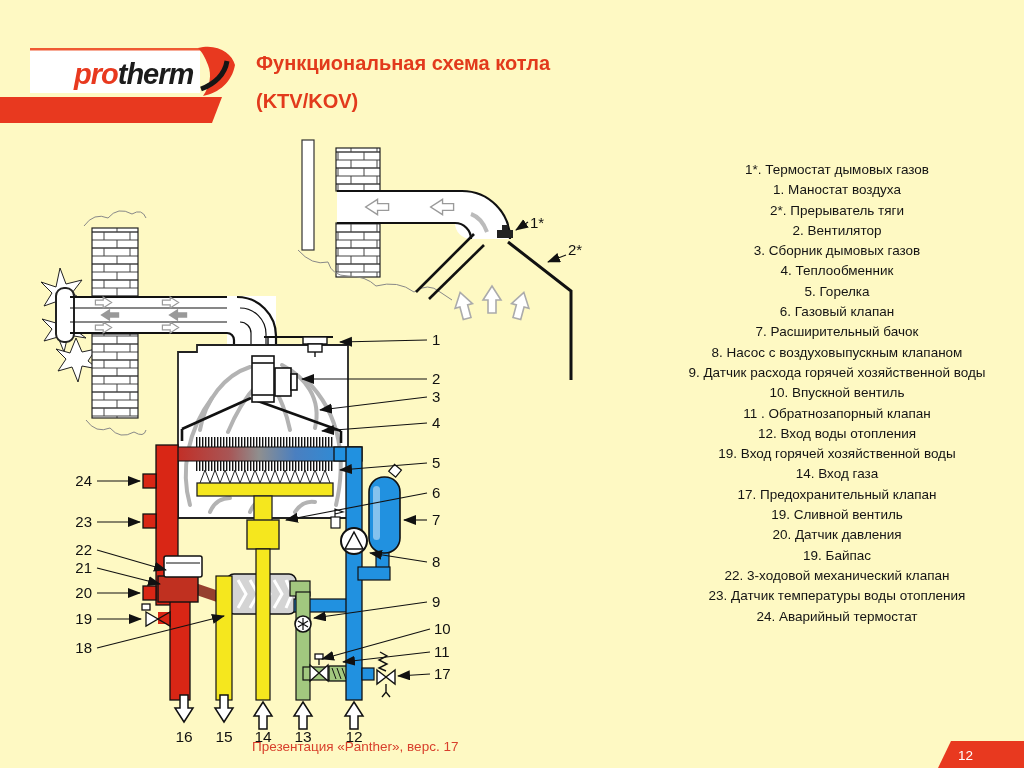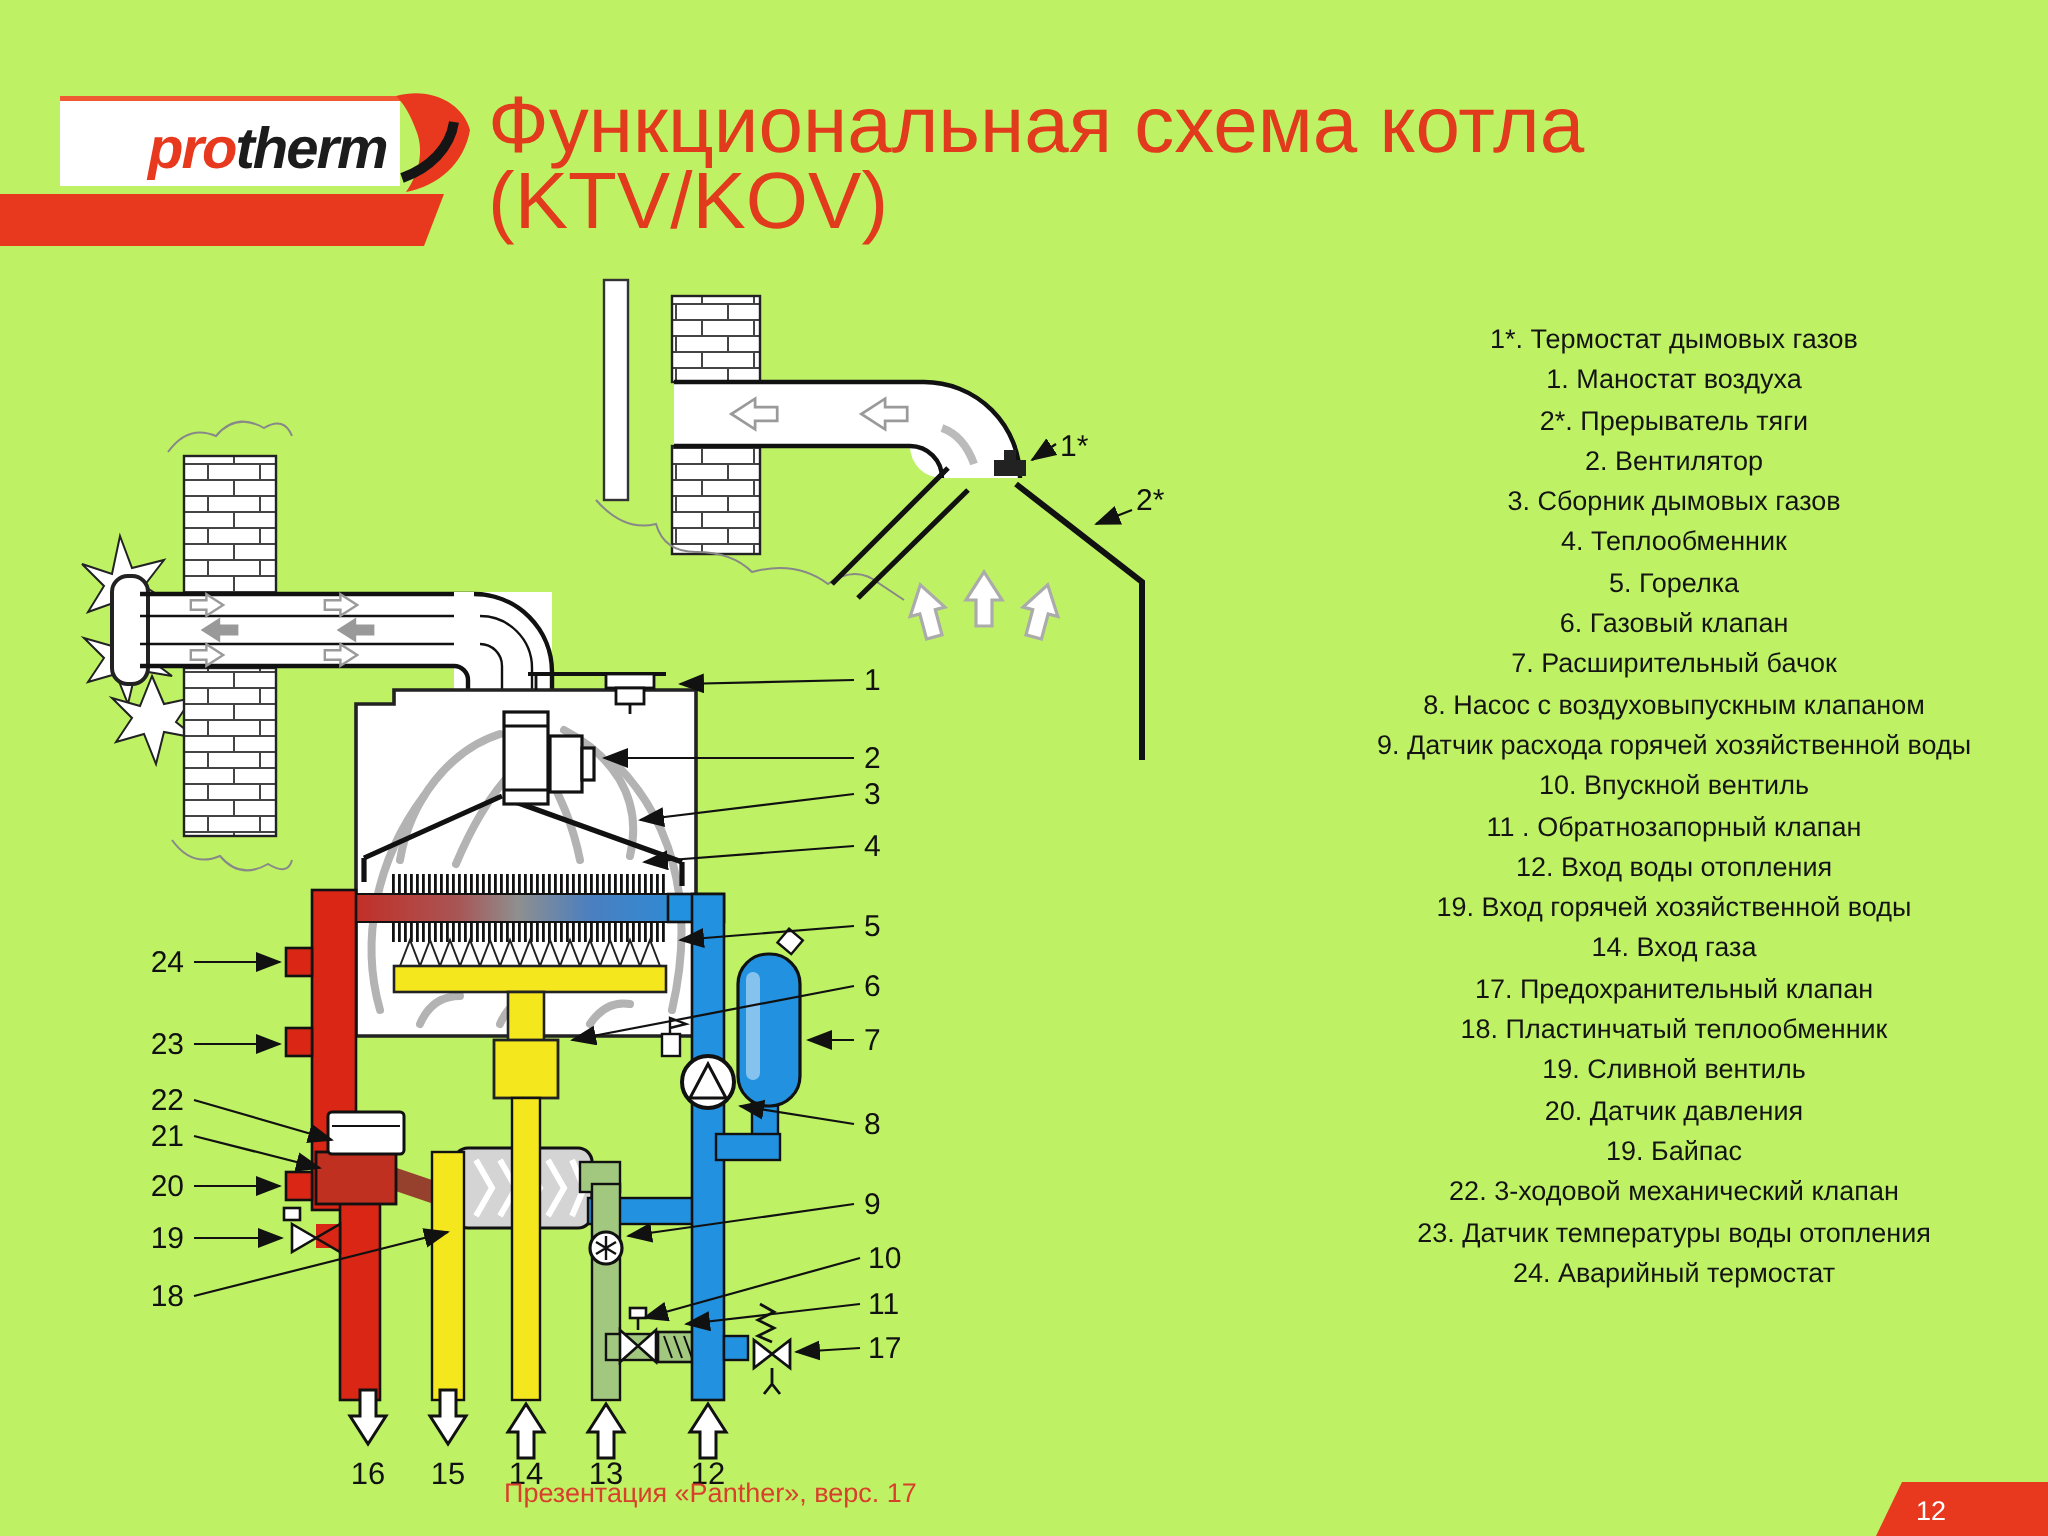--- a/index.html
+++ b/index.html
@@ -1,23 +1,23 @@
 <!DOCTYPE html>
 <html><head>
 <meta charset="utf-8">
 <style>
   html,body{margin:0;padding:0;background:#ffffff;}
   body{font-family:"Liberation Sans", sans-serif;}
-  #slide{position:relative;width:1024px;height:768px;background:#bef264;overflow:hidden;}
+  #slide{position:relative;width:1024px;height:768px;background:#fef9c3;overflow:hidden;}
   .abs{position:absolute;}
   
   #logo-bar{left:0;top:97px;width:222px;height:26px;background:#e8391f;
             clip-path:polygon(0 0,100% 0,calc(100% - 10px) 100%,0 100%);}
   
-  #title{left:244px;top:44px;width:560px;color:#e23a1c;font-size:40px;font-weight:normal;
+  #title{left:256px;top:44px;width:560px;color:#e23a1c;font-size:20px;font-weight:bold;
          line-height:38px;letter-spacing:0px;}
   
   #legend{left:688px;top:160px;width:298px;font-size:13.5px;line-height:20.3px;color:#141414;}
   #legend .li{padding-left:30px;text-indent:-30px;text-align:center;}
   
   #footer-pres{left:252px;top:739px;color:#d8402c;font-size:13.5px;}
   #footer-date{left:851px;top:776px;color:#d64a36;font-size:13.5px;margin-left:46px;}
   #page-tab{left:938px;top:741px;width:86px;height:27px;background:#e8391f;
             clip-path:polygon(13px 0,100% 0,100% 100%,0 100%);color:#ffffff;font-size:13.5px;}
   #page-tab span{position:absolute;left:20px;top:7px;}
@@ -346,21 +346,20 @@
     <div class="li">6. Газовый клапан</div>
     <div class="li">7. Расширительный бачок</div>
     <div class="li">8. Насос с воздуховыпускным клапаном</div>
     <div class="li">9. Датчик расхода горячей хозяйственной воды</div>
     <div class="li">10. Впускной вентиль</div>
     <div class="li">11 . Обратнозапорный клапан</div>
     <div class="li">12. Вход воды отопления</div>
     <div class="li">19. Вход горячей хозяйственной воды</div>
     <div class="li">14. Вход газа</div>
     <div class="li">17. Предохранительный клапан</div>
-    <div class="li">18. Пластинчатый теплообменник</div>
     <div class="li">19. Сливной вентиль</div>
     <div class="li">20. Датчик давления</div>
     <div class="li">19. Байпас</div>
     <div class="li">22. 3-ходовой механический клапан</div>
     <div class="li">23. Датчик температуры воды отопления</div>
     <div class="li">24. Аварийный термостат</div>
   </div>
 
   <div class="abs" id="footer-pres">Презентация «Panther», верс. 17</div>
   <div class="abs" id="footer-date">14. 11. 2014</div>

